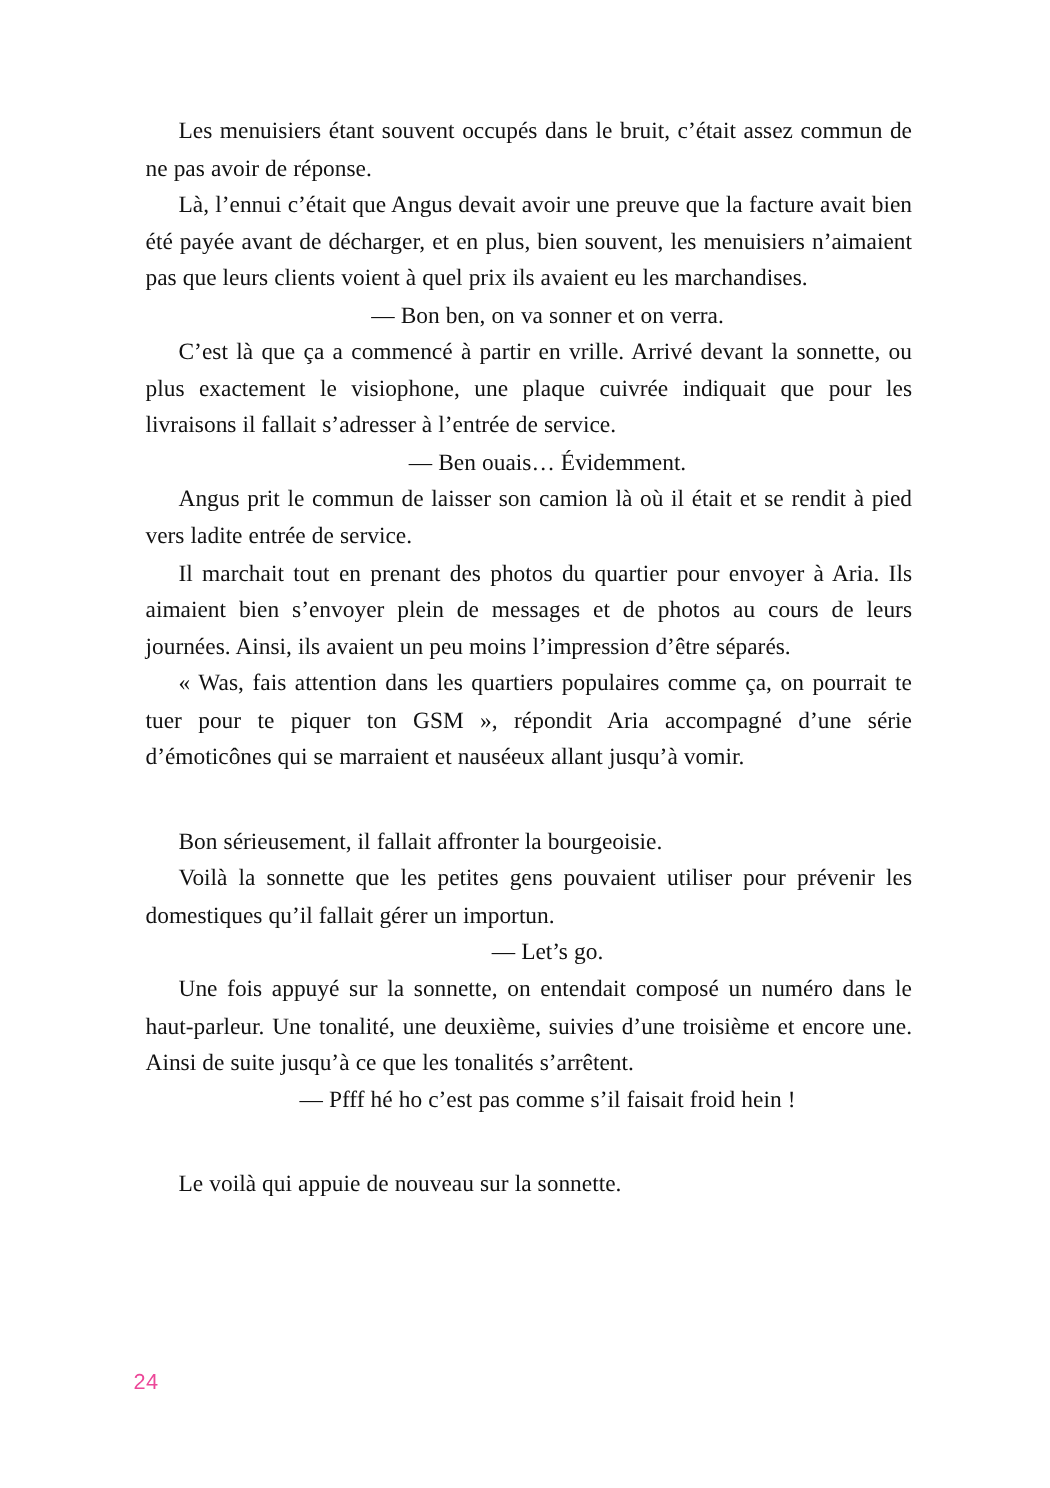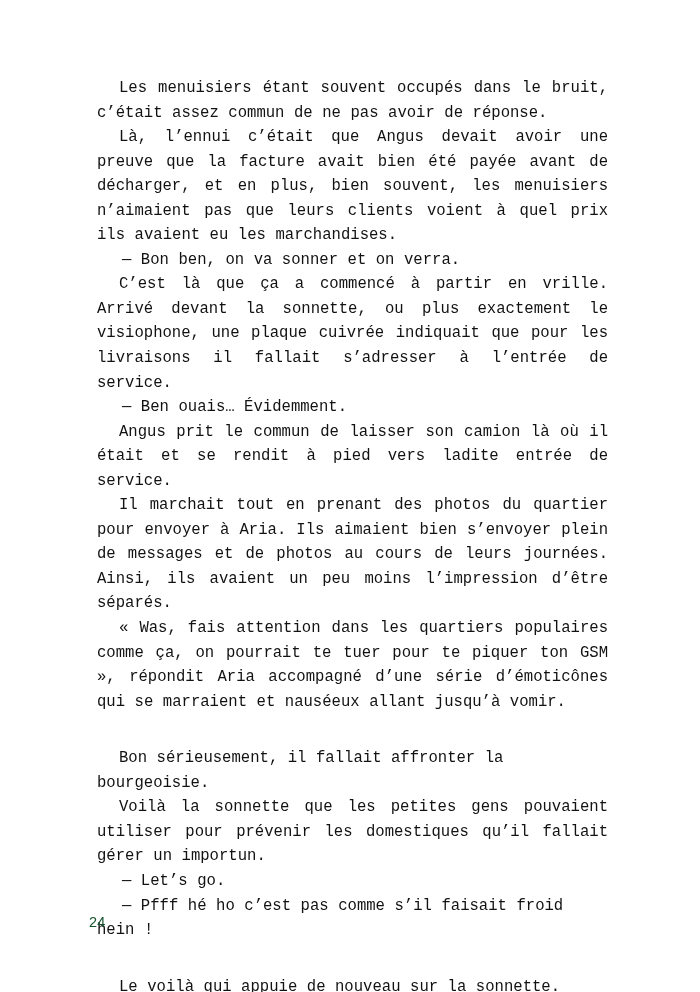--- a/index.html
+++ b/index.html
@@ -19,71 +19,72 @@
 
   .text-block {
     position: absolute;
     left: 97px;
     top: 76px;
     width: 511px;
   }
 
   .para {
     margin: 0;
-    font-family: Liberation Mono, monospace;
+    font-family: Liberation Serif, serif;
     font-size: 15.6px;
     line-height: 24.55px;
     color: #121212;
     text-align: justify;
     text-justify: inter-word;
     text-indent: 22px;
     hyphens: none;
     -webkit-hyphens: none;
     word-spacing: 0.01em;
   }
 
   
   .para.dialogue {
     text-indent: 25px;
-    text-align: left;
+    text-align: center;
   }
 
   
   .para.single {
     text-align: left;
     margin-top: 32px;
   }
 
   .folio {
     position: absolute;
     left: 89px;
     top: 915px;
     font-family: "Liberation Sans", "DejaVu Sans", sans-serif;
     font-size: 14.5px;
     line-height: 1;
-    color: #14532d;
+    color: #ec4899;
     letter-spacing: 0.02em;
   }
 </style>
 </head>
 <body>
 
 <div class="page">
 
   <div class="text-block">
     <p class="para">Les menuisiers étant souvent occupés dans le bruit, c’était assez commun de ne pas avoir de réponse.</p>
     <p class="para">Là, l’ennui c’était que Angus devait avoir une preuve que la facture avait bien été payée avant de décharger, et en plus, bien souvent, les menuisiers n’aimaient pas que leurs clients voient à quel prix ils avaient eu les marchandises.</p>
     <p class="para dialogue">— Bon ben, on va sonner et on verra.</p>
     <p class="para">C’est là que ça a commencé à partir en vrille. Arrivé devant la sonnette, ou plus exactement le visiophone, une plaque cuivrée indiquait que pour les livraisons il fallait s’adresser à l’entrée de service.</p>
     <p class="para dialogue">— Ben ouais… Évidemment.</p>
     <p class="para">Angus prit le commun de laisser son camion là où il était et se rendit à pied vers ladite entrée de service.</p>
     <p class="para">Il marchait tout en prenant des photos du quartier pour envoyer à Aria. Ils aimaient bien s’envoyer plein de messages et de photos au cours de leurs journées. Ainsi, ils avaient un peu moins l’impression d’être séparés.</p>
     <p class="para">« Was, fais attention dans les quartiers populaires comme ça, on pourrait te tuer pour te piquer ton GSM », répondit Aria accompagné d’une série d’émoticônes qui se marraient et nauséeux allant jusqu’à vomir.</p>
     <p class="para single">Bon sérieusement, il fallait affronter la bourgeoisie.</p>
     <p class="para">Voilà la sonnette que les petites gens pouvaient utiliser pour prévenir les domestiques qu’il fallait gérer un importun.</p>
     <p class="para dialogue">— Let’s go.</p>
+    <p class="para">Une fois appuyé sur la sonnette, on entendait composé un numéro dans le haut-parleur. Une tonalité, une deuxième, suivies d’une troisième et encore une. Ainsi de suite jusqu’à ce que les tonalités s’arrêtent.</p>
     <p class="para dialogue">— Pfff hé ho c’est pas comme s’il faisait froid hein !</p>
     <p class="para single">Le voilà qui appuie de nouveau sur la sonnette.</p>
   </div>
 
   <div class="folio">24</div>
 
 </div>
 
 </body></html>

